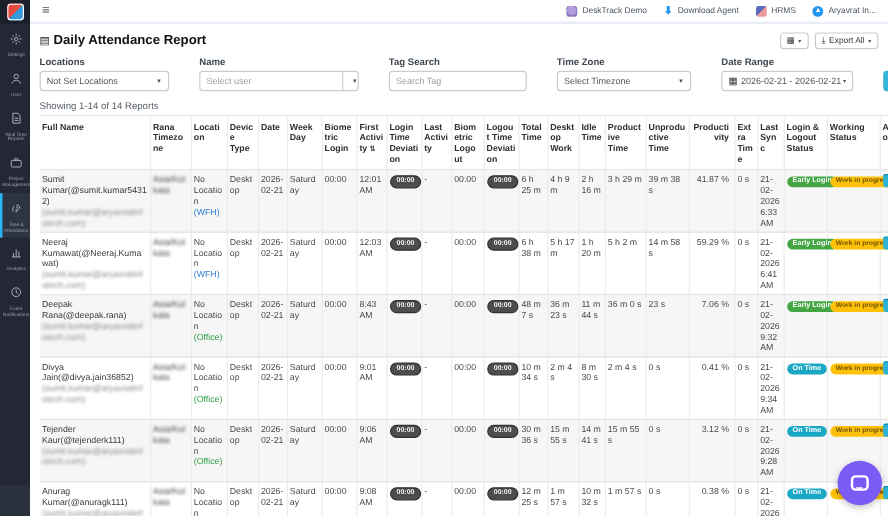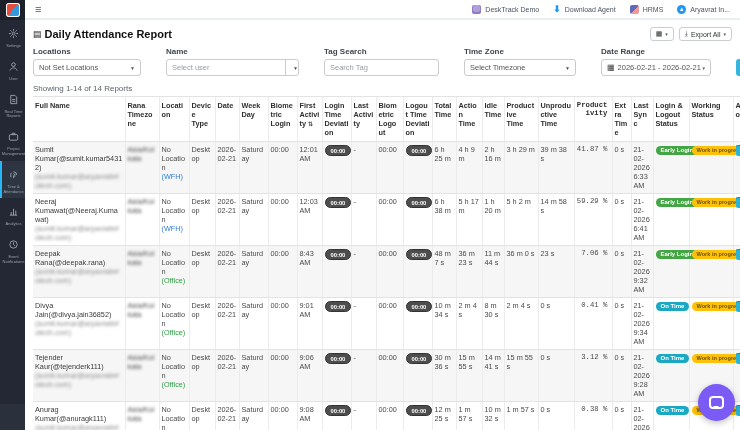--- a/index.html
+++ b/index.html
@@ -54,21 +54,21 @@
 
   .summary { font-size:8px; color:#5a636c; padding:2px 0 3px; }
 
   
   .tbl-wrap { width:707px; overflow:hidden; border-top:1px solid #e3e3e3; }
   table { border-collapse:collapse; table-layout:fixed; width:720px; }
   th,td { border-right:1px solid #ececec; border-bottom:1px solid #e3e3e3; vertical-align:top; padding:3px 2px; font-size:7.3px; color:#4a4a4a; word-wrap:break-word; overflow-wrap:break-word; text-align:left; }
   th { font-weight:bold; color:#2f2f2f; padding-top:4px; padding-bottom:4px; background:#fff; }
   tr.alt td { background:#f6f6f6; }
   td { height:46px; }
-  .t-right { text-align:right; padding-right:4px;font-family:Liberation Mono, monospace; }
+  .t-right { text-align:right; padding-right:4px; }
   .nm { color:#3b3b3b; }
   .em { color:#8a8a8a; }
   .blur { filter:blur(1.5px); }
   .loc-link-wfh { color:#2f7ed8;margin-top:16px; }
   .loc-link-office { color:#2e9e44; }
   .pill { display:inline-block; border-radius:8px; padding:1.5px 5px; font-size:6px; font-weight:bold; white-space:nowrap; }
   .pill-dev { background:#4d4d4d; color:#fff; border:1px solid #333; border-radius:7px; font-size:5.8px; padding:1.5px 5px; }
   .pill-early { background:#44a544; color:#fff; }
   .pill-ontime { background:#1ba8c4; color:#fff; }
   .pill-wip { background:#ffc107; color:#6b5200; font-size:5.6px; }
@@ -262,21 +262,21 @@
                 <th>Device Type</th>
                 <th>Date</th>
                 <th>Week Day</th>
                 <th>Biometric Login</th>
                 <th>First Activity <span class="sort-ic">⇅</span></th>
                 <th>Login Time Deviation</th>
                 <th>Last Activity</th>
                 <th>Biometric Logout</th>
                 <th>Logout Time Deviation</th>
                 <th>Total Time</th>
-                <th>Action Time</th>
+                <th>Desktop Work</th>
                 <th>Idle Time</th>
                 <th>Productive Time</th>
                 <th>Unproductive Time</th>
                 <th class="t-right">Productivity</th>
                 <th>Extra Time</th>
                 <th>Last Sync</th>
                 <th>Login &amp; Logout Status</th>
                 <th>Working Status</th>
                 <th>Action</th>
               </tr>

